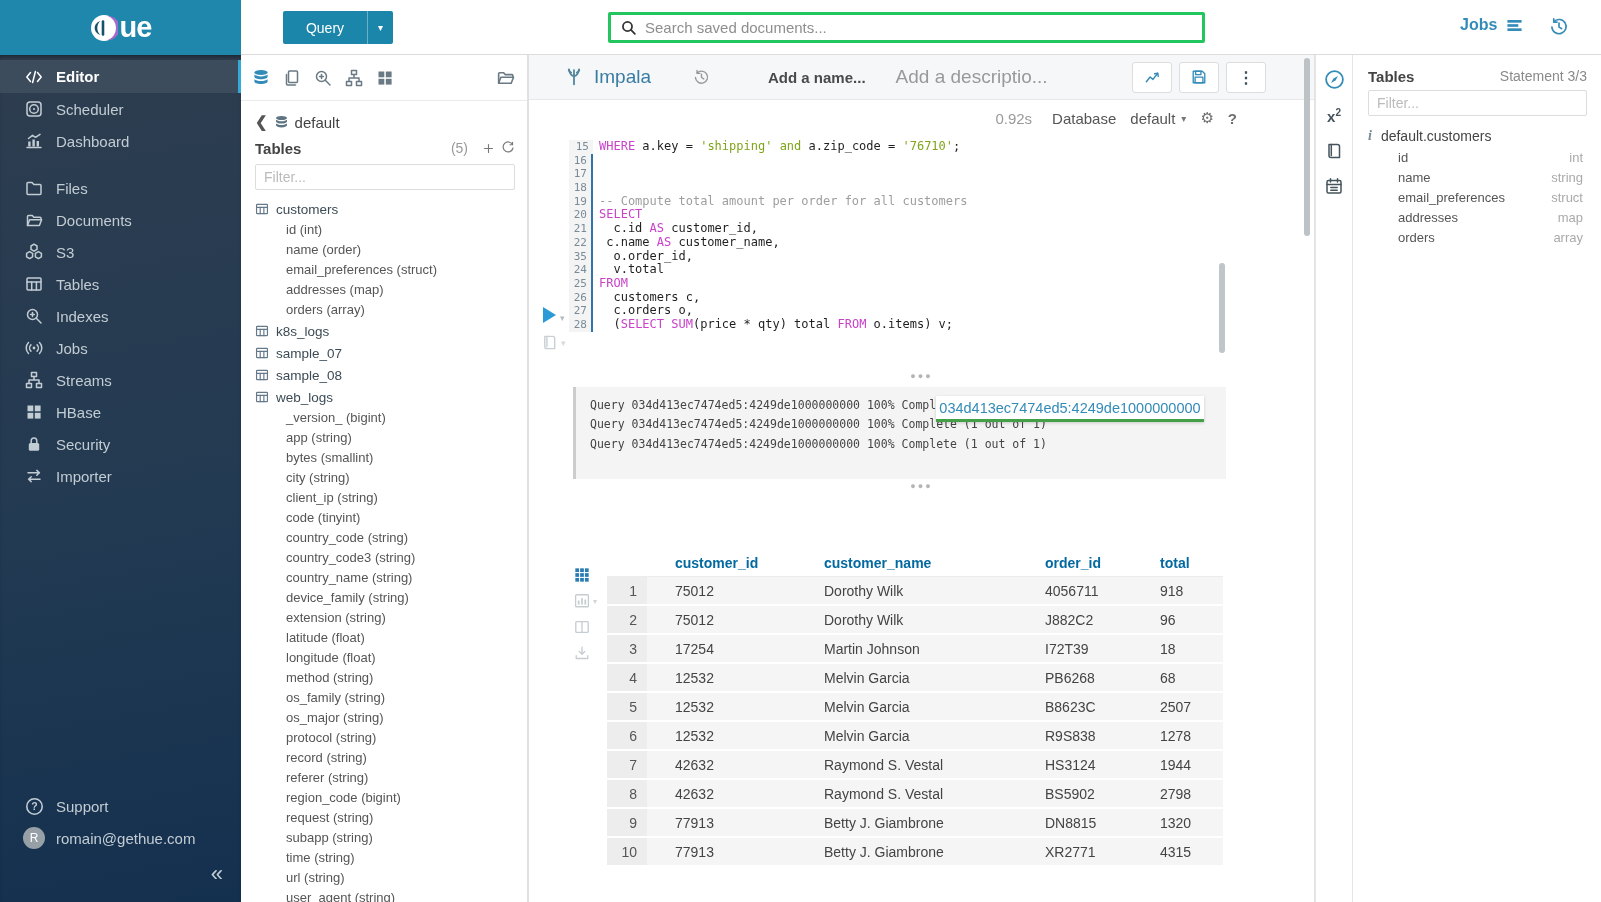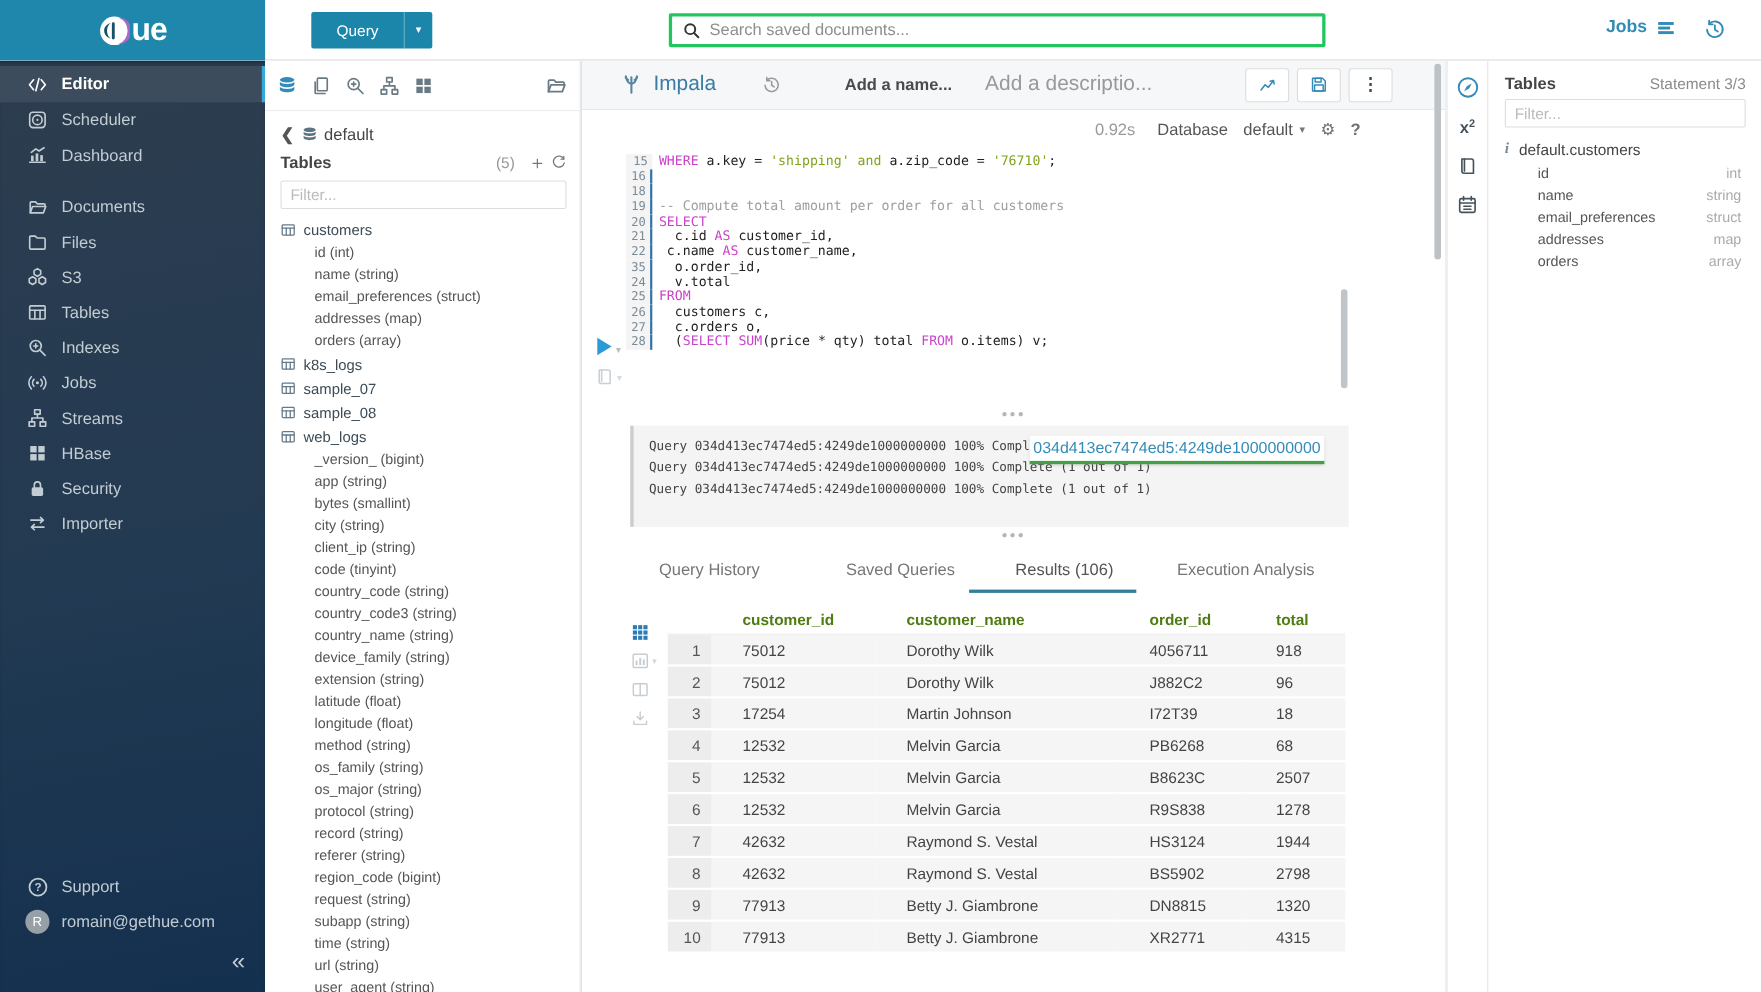--- a/index.html
+++ b/index.html
@@ -97,21 +97,21 @@
   .tab.active { color:#545454; }
   .tab-underline { position:absolute; top:33px; left:352px; width:152px; height:3px; background:#337e9b; }
 
   .results-rail { position:absolute; left:45px; top:512px; width:26px; }
   .rlicon { margin-bottom:10px; color:#c6cdd2; display:flex; align-items:center; gap:3px; cursor:pointer; }
   .rlicon.active { color:#2a7cb5; }
   .rlicon .rcaret { font-size:8px; color:#cfd5d9; }
 
   .rtable { position:absolute; left:78px; top:494px; width:616px; font-size:14px; color:#444; }
   .rt-head { display:grid; grid-template-columns:40px 149px 221px 115px 1fr; height:28px; align-items:center; border-bottom:1px solid #ececec; }
-  .rt-head .hcell { font-weight:bold; color:#4d7c0f; padding-left:28px; }
+  .rt-head .hcell { font-weight:bold; color:#0369a1; padding-left:28px; }
   .rt-row { display:grid; grid-template-columns:40px 149px 221px 115px 1fr; height:29px; align-items:center; border-bottom:2px solid #fff; }
   .rt-row .ncell { background:#ededed; color:#555; text-align:right; padding-right:10px; height:100%; display:flex; align-items:center; justify-content:flex-end; }
   .rt-row .dcell { background:#f5f5f5; padding-left:28px; height:100%; display:flex; align-items:center; }
 
   
   .rail { position:absolute; left:1315px; top:55px; width:38px; height:847px; background:#fff; border-left:1px solid #e5e5e5; border-right:1px solid #e5e5e5; display:flex; flex-direction:column; align-items:center; padding-top:14px; gap:17px; }
   .rail .ricon { color:#45535c; cursor:pointer; display:flex; }
   .rail .ricon.active { color:#338bb8; }
   .rail .fx { font-size:15px; font-weight:bold; color:#45535c; cursor:pointer; }
   .rail .fx sup { font-size:10px; }
@@ -204,33 +204,33 @@
               <rect x="11.6" y="9" width="2.4" height="5.5" fill="currentColor" stroke="none"></rect>
               <path d="M3.5 6.5l4-3.2 3 2 4.5-3"></path>
             </svg>
           </span>
           <span class="nlabel">Dashboard</span>
         </div>
         <div class="nav-gap"></div>
         <div class="nav-item">
           <span class="nico">
             <svg viewBox="0 0 18 18" width="18" height="18" fill="none" stroke="currentColor" stroke-width="1.5" stroke-linecap="round" stroke-linejoin="round">
+              <path d="M2 14.5V4.6a1 1 0 0 1 1-1h4.1L8.8 5.4H15a1 1 0 0 1 1 1v8.1a1 1 0 0 1-1 1H3a1 1 0 0 1-1-1z"></path>
+            </svg>
+          </span>
+          <span class="nlabel">Files</span>
+        </div>
+        <div class="nav-item">
+          <span class="nico">
+            <svg viewBox="0 0 18 18" width="18" height="18" fill="none" stroke="currentColor" stroke-width="1.5" stroke-linecap="round" stroke-linejoin="round">
               <path d="M2.5 14.5v-9a1 1 0 0 1 1-1h3.8L8.8 6.3H15a1 1 0 0 1 1 1v1.2"></path>
               <path d="M2.5 14.5l2.1-5.8h12l-2.2 5.8z"></path>
             </svg>
           </span>
           <span class="nlabel">Documents</span>
-        </div>
-        <div class="nav-item">
-          <span class="nico">
-            <svg viewBox="0 0 18 18" width="18" height="18" fill="none" stroke="currentColor" stroke-width="1.5" stroke-linecap="round" stroke-linejoin="round">
-              <path d="M2 14.5V4.6a1 1 0 0 1 1-1h4.1L8.8 5.4H15a1 1 0 0 1 1 1v8.1a1 1 0 0 1-1 1H3a1 1 0 0 1-1-1z"></path>
-            </svg>
-          </span>
-          <span class="nlabel">Files</span>
         </div>
         <div class="nav-item">
           <span class="nico">
             <svg viewBox="0 0 18 18" width="18" height="18" fill="none" stroke="currentColor" stroke-width="1.5" stroke-linecap="round" stroke-linejoin="round">
               <path d="M9 1.2l3 1.8v3.4L9 8.2 6 6.4V3z"></path>
               <path d="M4.6 8.6l3 1.8v3.4l-3 1.8-3-1.8v-3.4z"></path>
               <path d="M13.4 8.6l3 1.8v3.4l-3 1.8-3-1.8v-3.4z"></path>
             </svg>
           </span>
           <span class="nlabel">S3</span>
@@ -420,21 +420,21 @@
               <svg viewBox="0 0 18 18" width="14" height="14" fill="none" stroke="currentColor" stroke-width="1.5" stroke-linecap="round" stroke-linejoin="round">
                 <rect x="2" y="3" width="14" height="12" rx="1"></rect>
                 <line x1="2" y1="7" x2="16" y2="7"></line>
                 <line x1="6.7" y1="7" x2="6.7" y2="15"></line>
                 <line x1="11.4" y1="7" x2="11.4" y2="15"></line>
               </svg>
             </span>
             <span>customers</span>
           </div>
           <div class="tree-col">id (int)</div>
-          <div class="tree-col">name (string)</div>
+          <div class="tree-col">name (order)</div>
           <div class="tree-col">email_preferences (struct)</div>
           <div class="tree-col">addresses (map)</div>
           <div class="tree-col">orders (array)</div>
           <div class="tree-table">
             <span class="tico">
               <svg viewBox="0 0 18 18" width="14" height="14" fill="none" stroke="currentColor" stroke-width="1.5" stroke-linecap="round" stroke-linejoin="round">
                 <rect x="2" y="3" width="14" height="12" rx="1"></rect>
                 <line x1="2" y1="7" x2="16" y2="7"></line>
                 <line x1="6.7" y1="7" x2="6.7" y2="15"></line>
                 <line x1="11.4" y1="7" x2="11.4" y2="15"></line>
@@ -549,20 +549,21 @@
       <span class="db-label">Database</span>
       <span class="db-value">default</span>
       <span class="db-caret">▾</span>
       <span class="gear">⚙</span>
       <span class="help"><b>?</b></span>
     </div>
 
     <div class="code-wrap" id="codeWrap">
         <div class="codeline"><span class="gut">15</span><span class="ctext"><span class="kw">WHERE</span><span class=""> a.key = </span><span class="str">'shipping'</span><span class="str"> and</span><span class=""> a.zip_code = </span><span class="str">'76710'</span><span class="">;</span></span></div>
         <div class="codeline"><span class="gut stmt">16</span><span class="ctext"></span></div>
+        <div class="codeline"><span class="gut stmt">17</span><span class="ctext"></span></div>
         <div class="codeline"><span class="gut stmt">18</span><span class="ctext"></span></div>
         <div class="codeline"><span class="gut stmt">19</span><span class="ctext"><span class="cm">-- Compute total amount per order for all customers</span></span></div>
         <div class="codeline"><span class="gut stmt">20</span><span class="ctext"><span class="kw">SELECT</span></span></div>
         <div class="codeline"><span class="gut stmt">21</span><span class="ctext"><span class="">  c.id </span><span class="kw">AS</span><span class=""> customer_id,</span></span></div>
         <div class="codeline"><span class="gut stmt">22</span><span class="ctext"><span class=""> c.name </span><span class="kw">AS</span><span class=""> customer_name,</span></span></div>
         <div class="codeline"><span class="gut stmt">35</span><span class="ctext"><span class="">  o.order_id,</span></span></div>
         <div class="codeline"><span class="gut stmt">24</span><span class="ctext"><span class="">  v.total</span></span></div>
         <div class="codeline"><span class="gut stmt">25</span><span class="ctext"><span class="kw">FROM</span></span></div>
         <div class="codeline"><span class="gut stmt">26</span><span class="ctext"><span class="">  customers c,</span></span></div>
         <div class="codeline"><span class="gut stmt">27</span><span class="ctext"><span class="">  c.orders o,</span></span></div>
@@ -584,27 +585,20 @@
 
     <div class="log-panel" id="logPanel">
       <div class="query-id-overlay">034d413ec7474ed5:4249de1000000000</div>
     <div class="log-line">Query 034d413ec7474ed5:4249de1000000000 100% Complete (1 out of 1)</div>
         <div class="log-line">Query 034d413ec7474ed5:4249de1000000000 100% Complete (1 out of 1)</div>
         <div class="log-line">Query 034d413ec7474ed5:4249de1000000000 100% Complete (1 out of 1)</div>
       </div>
 
     <div class="dots d2">●●●</div>
 
-    <div class="tabs" id="tabsRow">
-      <div class="tab-underline"></div>
-    <span class="tab" style="left: 70px;">Query History</span>
-        <span class="tab" style="left: 240px;">Saved Queries</span>
-        <span class="tab active" style="left: 394px;">Results (106)</span>
-        <span class="tab" style="left: 541px;">Execution Analysis</span>
-      </div>
 
     <div class="results-rail" id="resultsRail">
         <div class="rlicon active">
           <svg viewBox="0 0 18 18" width="16" height="16" fill="none" stroke="currentColor" stroke-width="1.5" stroke-linecap="round" stroke-linejoin="round">
             <g fill="currentColor" stroke="none">
               <rect x="1.5" y="1.5" width="4.2" height="4.2"></rect>
               <rect x="6.9" y="1.5" width="4.2" height="4.2"></rect>
               <rect x="12.3" y="1.5" width="4.2" height="4.2"></rect>
               <rect x="1.5" y="6.9" width="4.2" height="4.2"></rect>
               <rect x="6.9" y="6.9" width="4.2" height="4.2"></rect>

